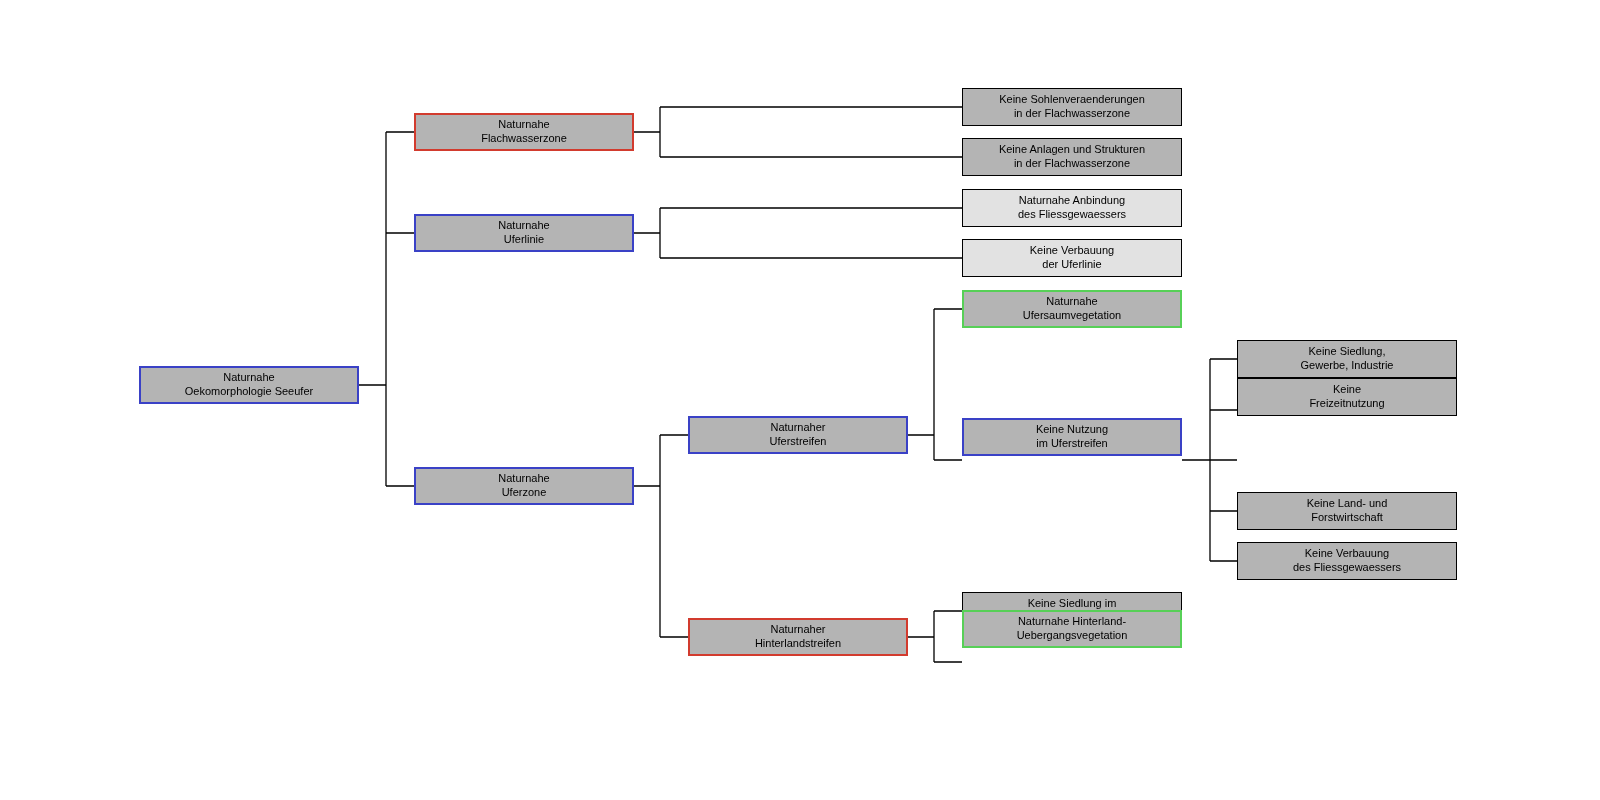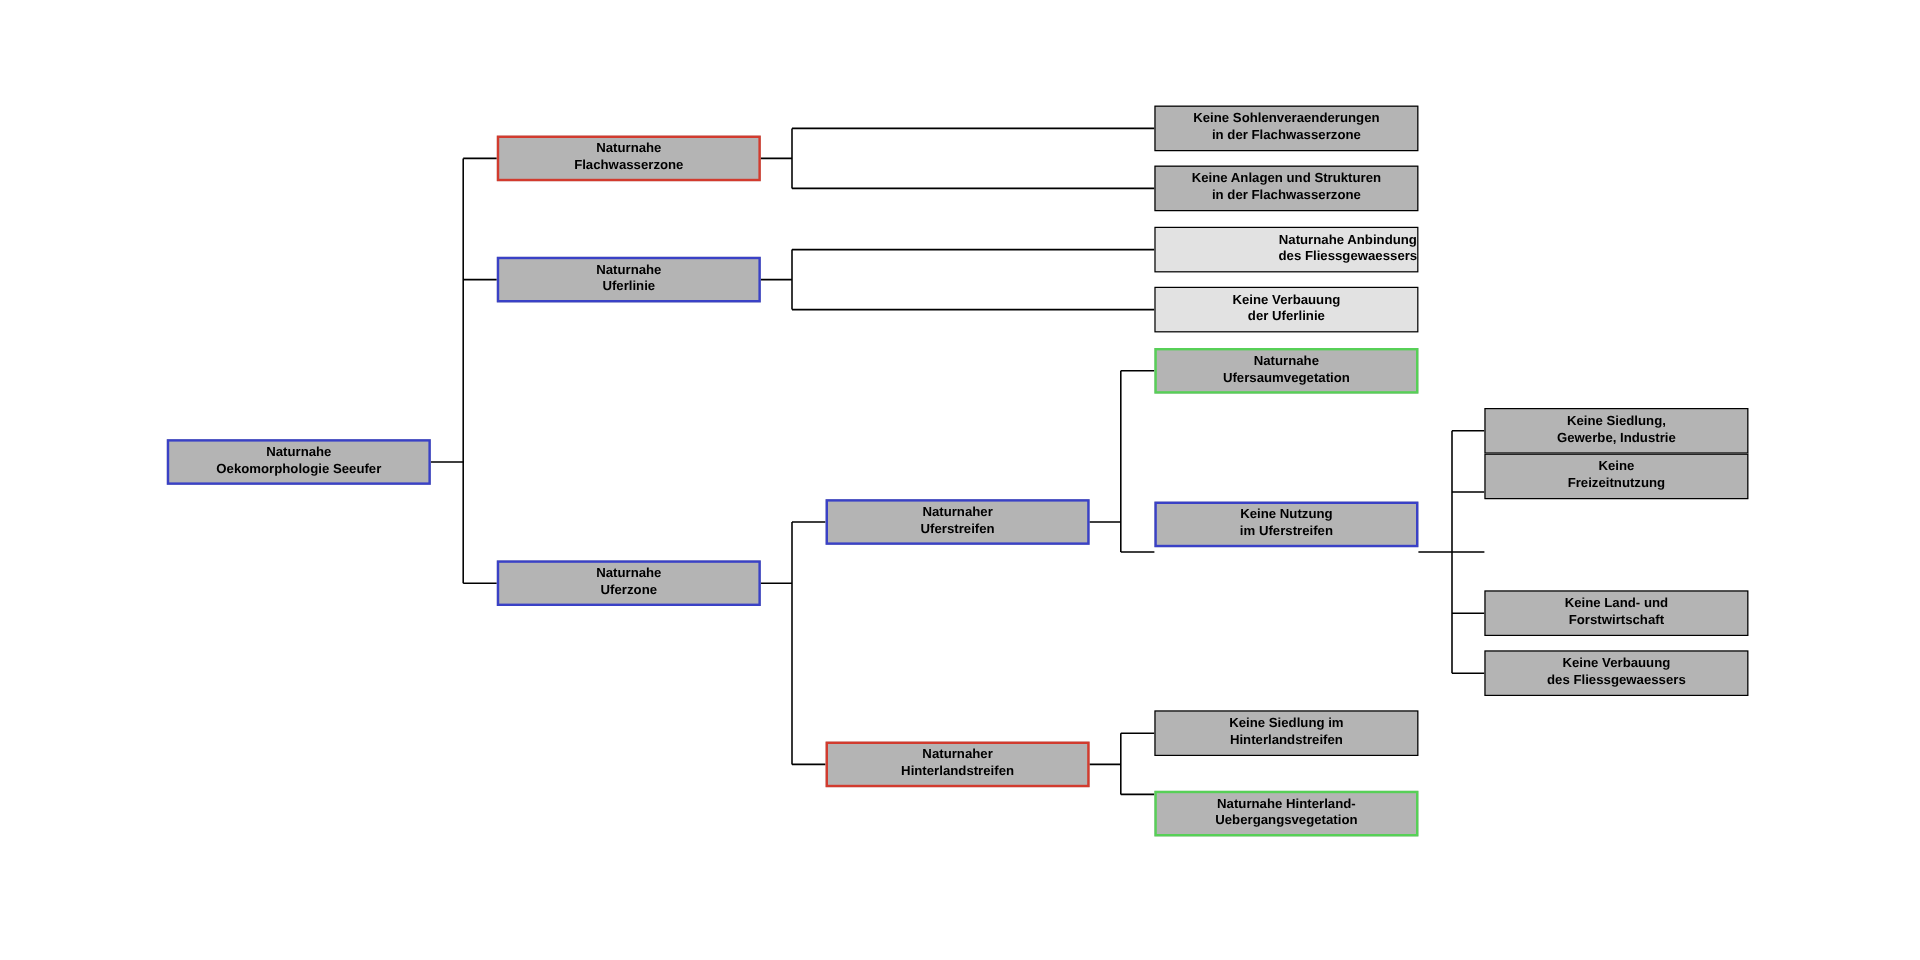--- a/index.html
+++ b/index.html
@@ -23,21 +23,21 @@
     height: 38px;
     box-sizing: border-box;
     display: flex;
     align-items: center;
     justify-content: center;
     text-align: center;
     font-size: 11px;
     line-height: 1.25;
     color: #000000;
   }
-  .lbl { white-space: pre-line; font-weight: bold; }
+  .lbl { white-space: pre-line; }
   .f-gray  { background: #b4b4b4; }
   .f-light { background: #e2e2e2; }
   .b-red   { border: 2px solid #d23b2e; }
   .b-blue  { border: 2px solid #3a41c6; }
   .b-green { border: 2px solid #57d057; }
   .b-black { border: 1.5px solid #000000; }
 </style>
 </head>
 <body>
 
@@ -77,21 +77,21 @@
   <div class="node f-gray b-black" style="left:962px;top:88px;">
     <span class="lbl">Keine Sohlenveraenderungen
 in der Flachwasserzone</span>
   </div>
 
   <div class="node f-gray b-black" style="left:962px;top:138px;">
     <span class="lbl">Keine Anlagen und Strukturen
 in der Flachwasserzone</span>
   </div>
 
-  <div class="node f-light b-black" style="left:962px;top:189px;justify-content:flex-end;">
+  <div class="node f-light b-black" style="left:962px;top:189px;">
     <span class="lbl">Naturnahe Anbindung
 des Fliessgewaessers</span>
   </div>
 
   <div class="node f-light b-black" style="left:962px;top:239px;">
     <span class="lbl">Keine Verbauung
 der Uferlinie</span>
   </div>
 
   <div class="node f-gray b-blue" style="left:688px;top:416px;">
@@ -133,18 +133,18 @@
   <div class="node f-gray b-black" style="left:1237px;top:542px;">
     <span class="lbl">Keine Verbauung
 des Fliessgewaessers</span>
   </div>
 
   <div class="node f-gray b-black" style="left:962px;top:592px;">
     <span class="lbl">Keine Siedlung im
 Hinterlandstreifen</span>
   </div>
 
-  <div class="node f-gray b-green" style="left:962px;top:659px;text-align:center;">
+  <div class="node f-gray b-green" style="left:962px;top:610px;text-align:center;">
     <span class="lbl">Naturnahe Hinterland-
 Uebergangsvegetation</span>
   </div>
 
 </div>
 
 </body></html>

